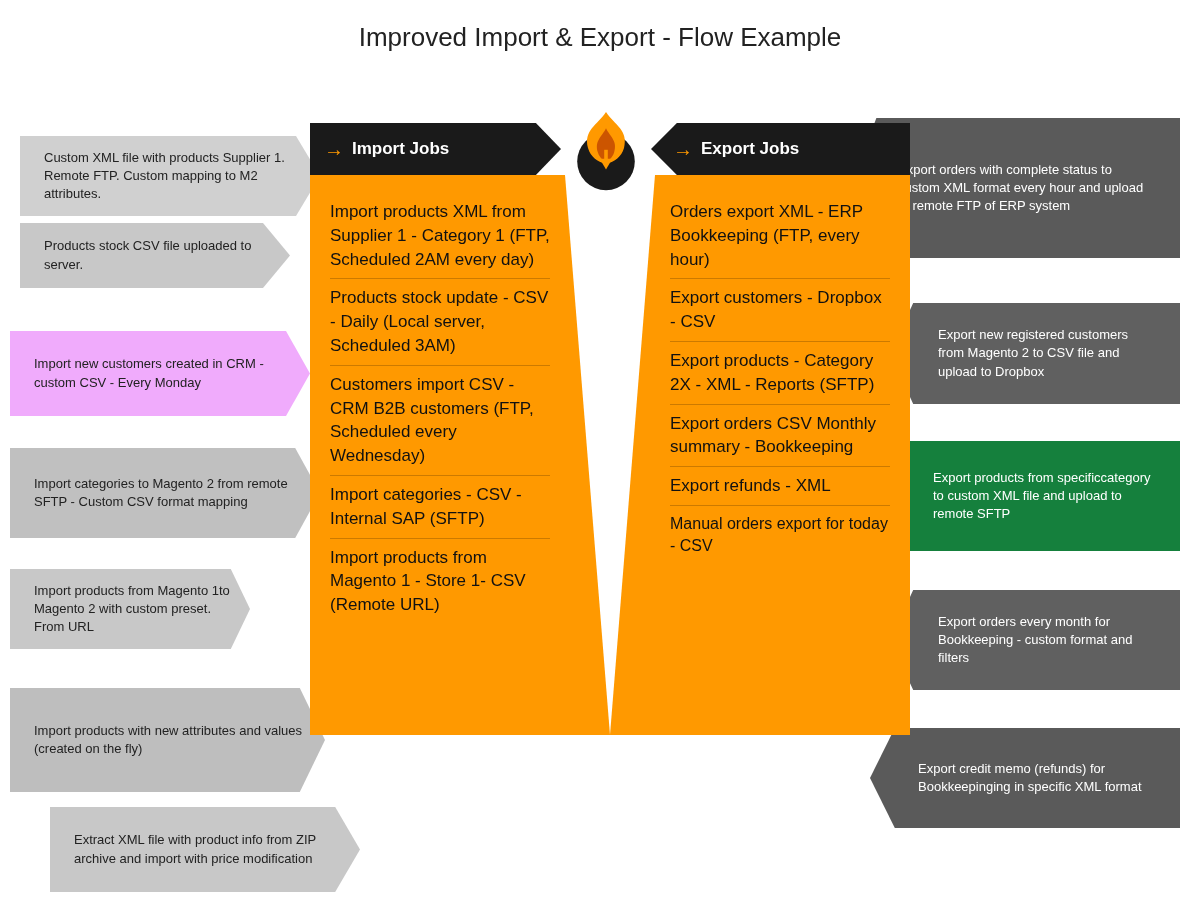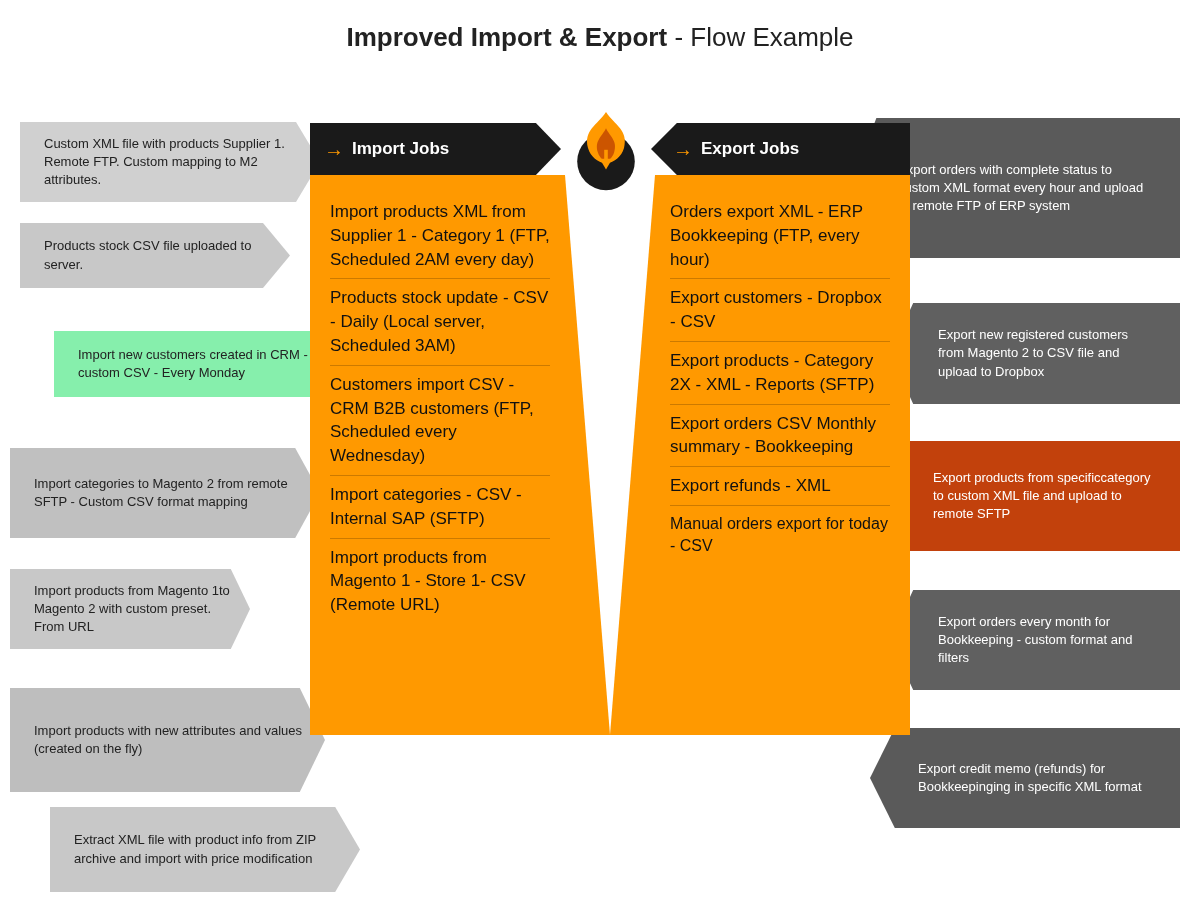--- a/index.html
+++ b/index.html
@@ -13,21 +13,21 @@
     }
 
     .page-title {
       text-align: center;
       font-size: 26px;
       padding: 22px 0 10px 0;
       font-weight: normal;
       color: #222;
     }
     .page-title strong {
-      font-weight: bold;
+      font-weight: normal;
     }
 
     .diagram-area {
       position: relative;
       width: 1200px;
       height: 840px;
       top: 0;
     }
 
     
@@ -37,42 +37,41 @@
       color: #222;
       font-size: 13px;
       line-height: 1.4;
       display: flex;
       align-items: center;
       padding: 10px 18px 10px 24px;
     }
 
     
     .left-hex-1 {
-      left: 20px; top: 59px;
+      left: 20px; top: 73px;
       width: 300px; height: 80px;
       clip-path: polygon(0% 0%, 92% 0%, 100% 50%, 92% 100%, 0% 100%);
       background: #d0d0d0;
       z-index: 2;
       justify-content: flex-end;
     }
     .left-hex-2 {
       left: 20px; top: 160px;
       width: 270px; height: 65px;
       clip-path: polygon(0% 0%, 90% 0%, 100% 50%, 90% 100%, 0% 100%);
       background: #c8c8c8;
       z-index: 2;
       justify-content: flex-end;
     }
     .left-hex-3 {
       left: 10px; top: 268px;
-      width: 300px; height: 66px;
-      clip-path: polygon(0% 0%, 92% 0%, 100% 50%, 92% 100%, 0% 100%);
-      background: #86efac;
-      z-index: 2;
-      margin-left: 44px;
+      width: 300px; height: 85px;
+      clip-path: polygon(0% 0%, 92% 0%, 100% 50%, 92% 100%, 0% 100%);
+      background: #f0abfc;
+      z-index: 2;
     }
     .left-hex-4 {
       left: 10px; top: 385px;
       width: 310px; height: 90px;
       clip-path: polygon(0% 0%, 92% 0%, 100% 50%, 92% 100%, 0% 100%);
       background: #c0c0c0;
       z-index: 2;
     }
     .left-hex-5 {
       left: 10px; top: 506px;
@@ -119,21 +118,21 @@
       right: 20px; top: 240px;
       width: 290px; height: 101px;
       clip-path: polygon(8% 0%, 100% 0%, 100% 100%, 8% 100%, 0% 50%);
       background: #606060;
       z-index: 2;
     }
     .right-hex-3 {
       right: 20px; top: 378px;
       width: 295px; height: 110px;
       clip-path: polygon(8% 0%, 100% 0%, 100% 100%, 8% 100%, 0% 50%);
-      background: #c2410c;
+      background: #15803d;
       z-index: 2;
       align-items: center;
     }
     .right-hex-4 {
       right: 20px; top: 527px;
       width: 290px; height: 100px;
       clip-path: polygon(8% 0%, 100% 0%, 100% 100%, 8% 100%, 0% 50%);
       background: #606060;
       z-index: 2;
     }

